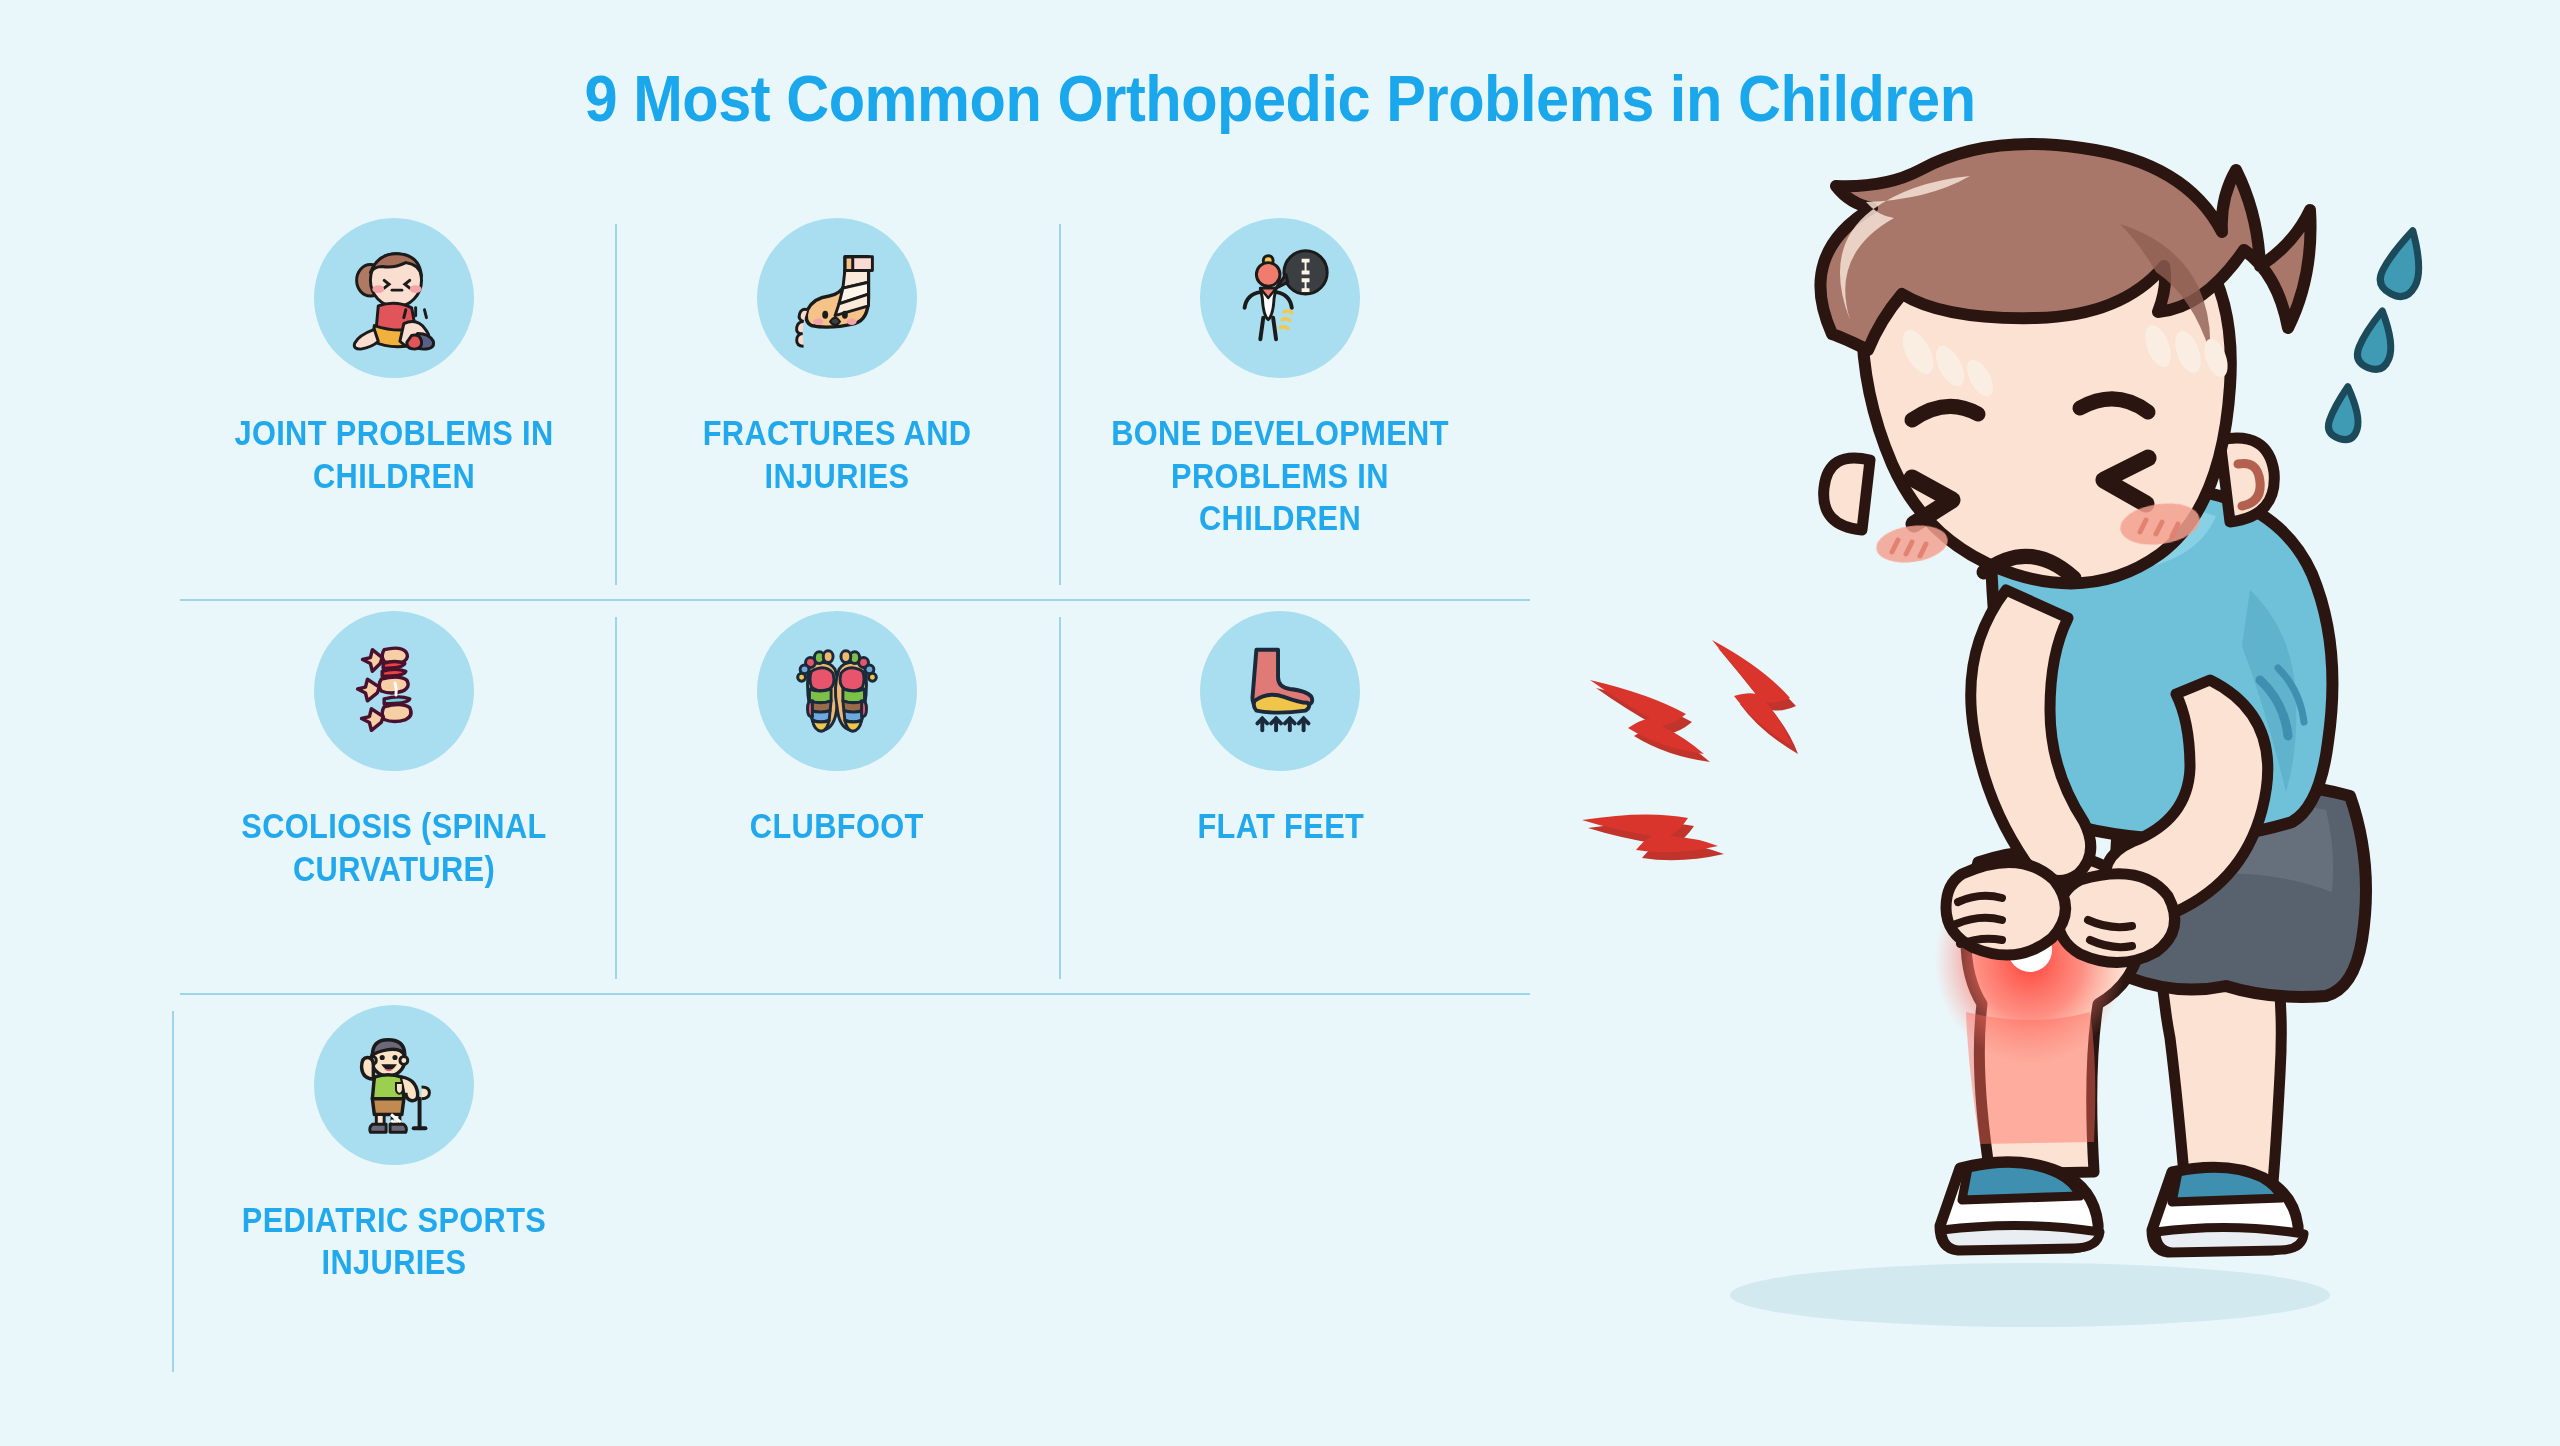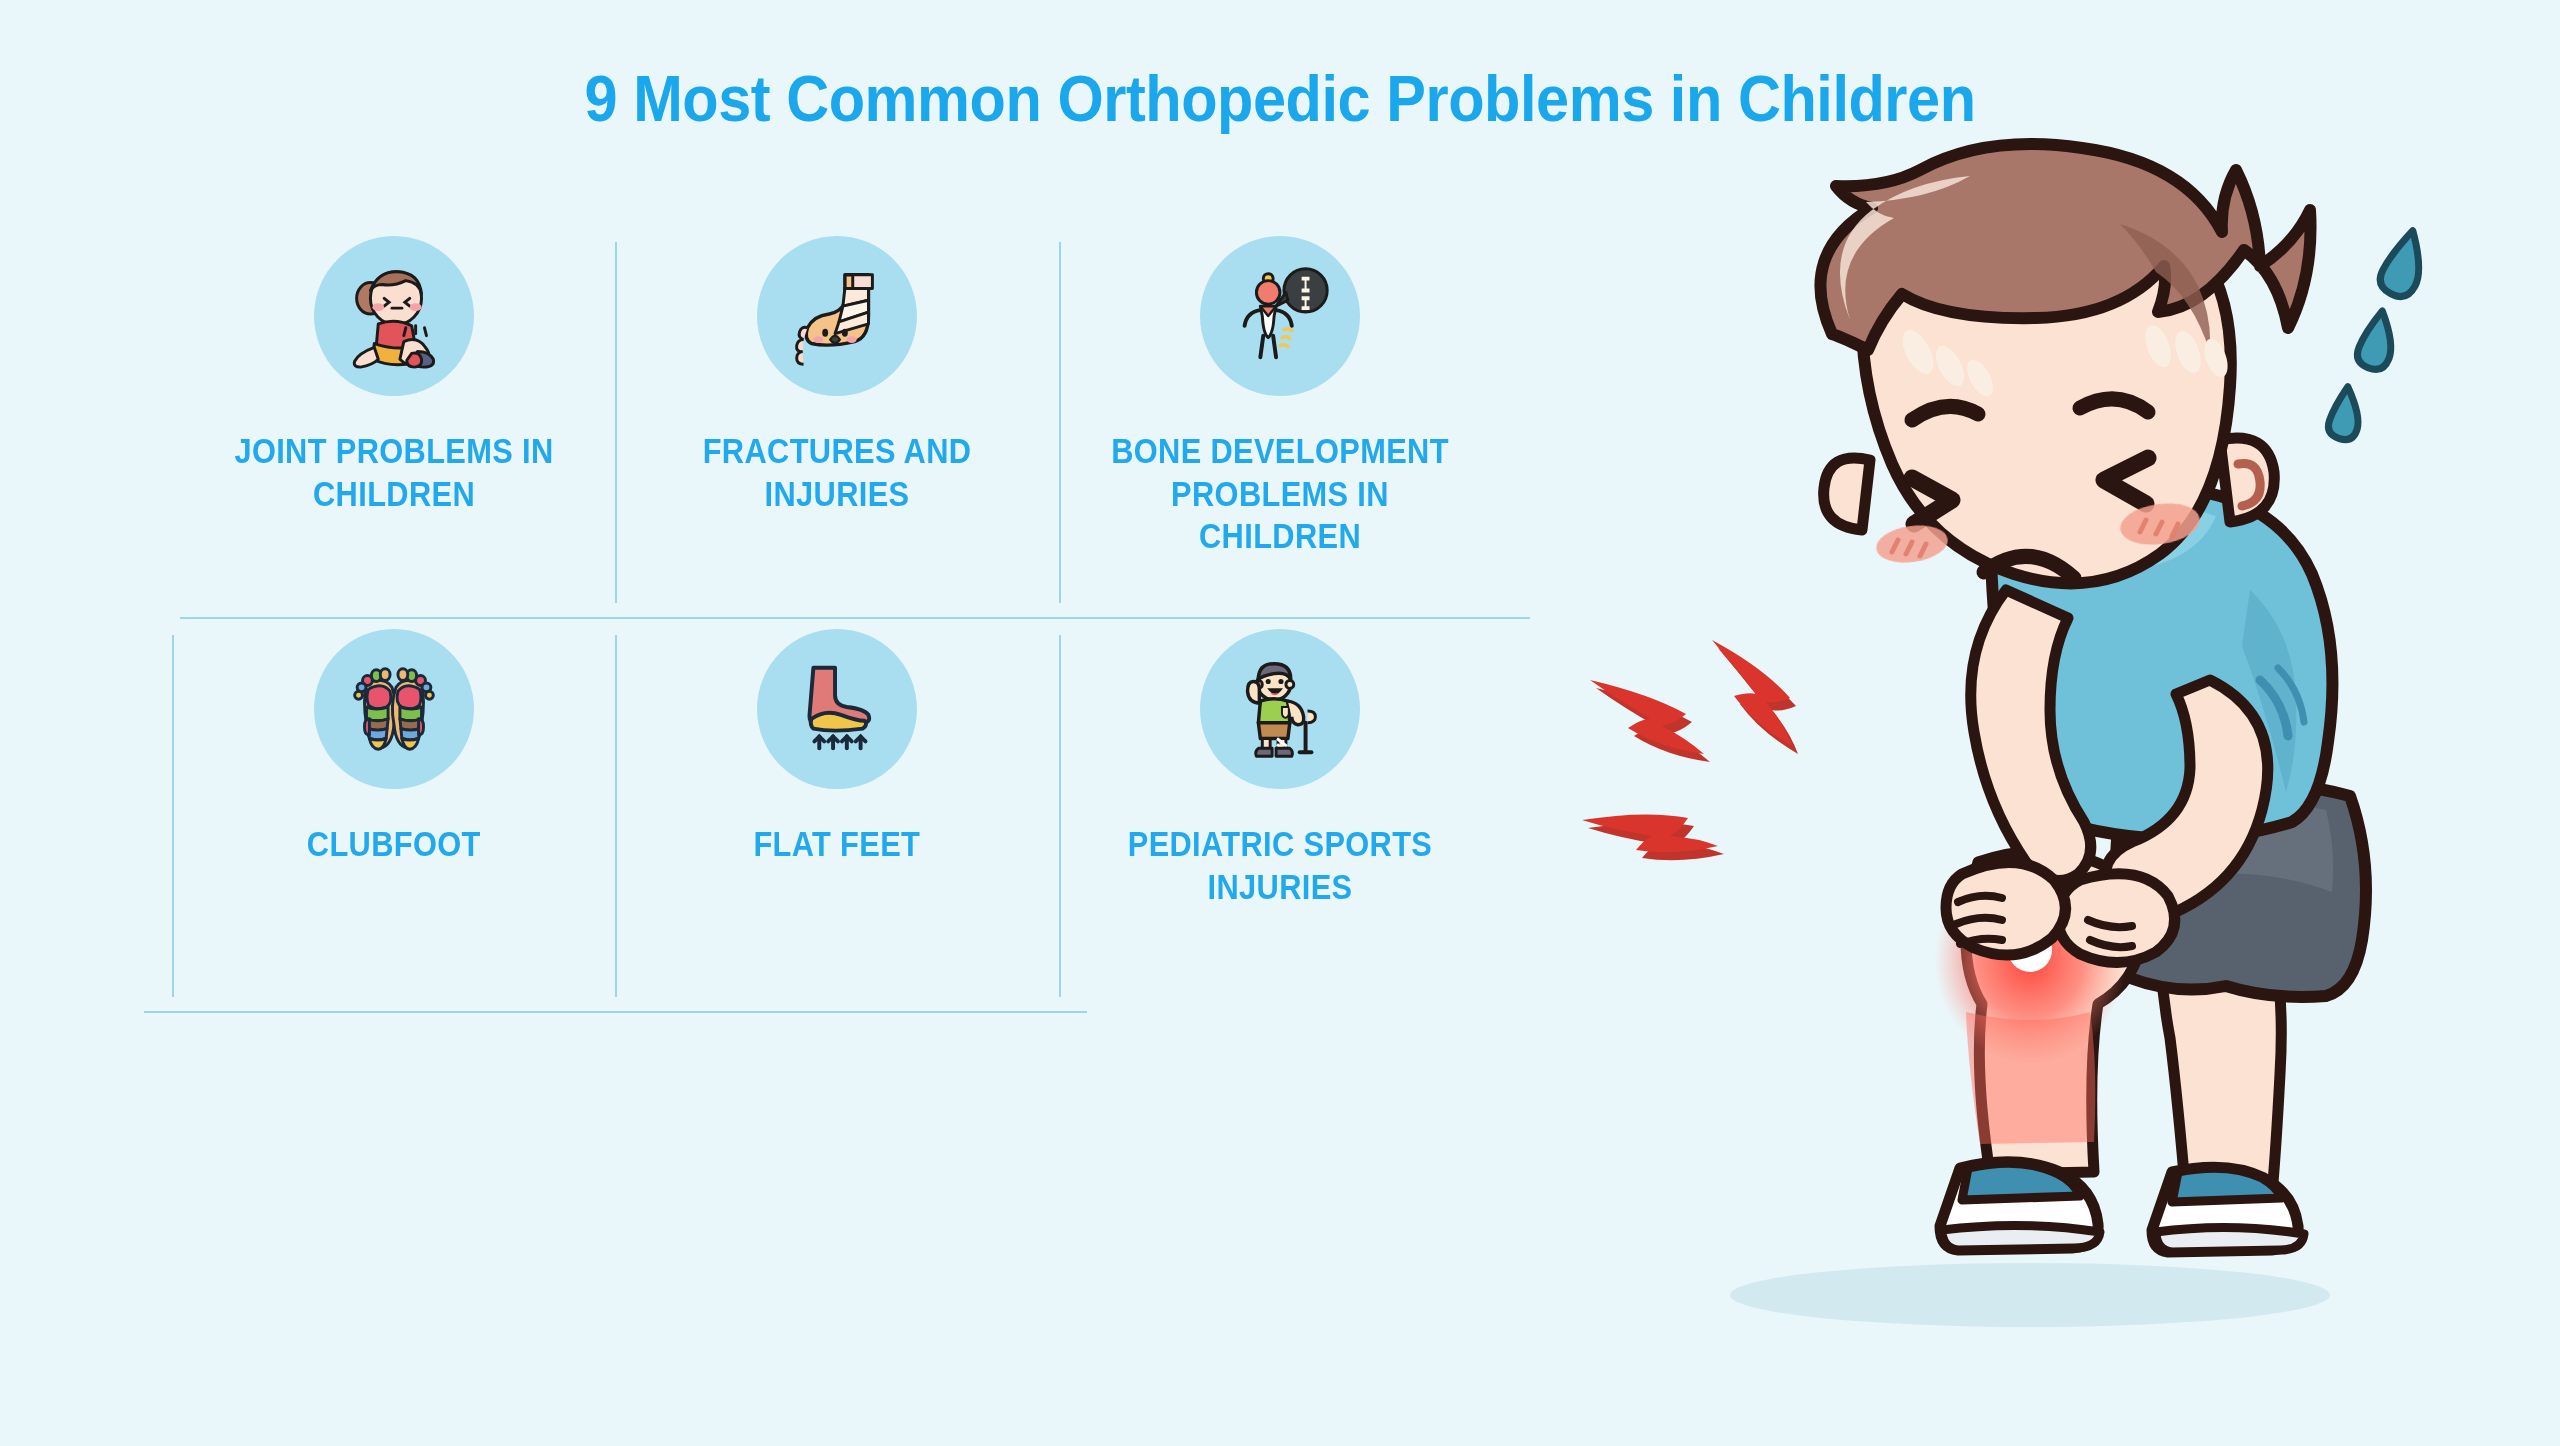--- a/index.html
+++ b/index.html
@@ -36,21 +36,21 @@
     color: #1aa7ec;
     font-family: "Liberation Sans Narrow", "Liberation Sans", sans-serif;
     transform: scaleX(0.93);
     transform-origin: center top;
     white-space: nowrap;
   }
 
   
   #grid {
     position: absolute;
-    top: 226px;
+    top: 208px;
     left: 172px;
     width: 1330px;
     height: 1180px;
     display: grid;
     grid-template-columns: repeat(3, 1fr);
     grid-template-rows: repeat(3, 1fr);
   }
 
   .cell {
     position: relative;
@@ -216,20 +216,45 @@
           <line x1="53" y1="80" x2="56" y2="102" stroke="#1b1b1b" stroke-width="4" stroke-linecap="round"></line>
 
           <path d="M64 74 q5 -2 8 1" fill="none" stroke="#f5c84c" stroke-width="3.5" stroke-linecap="round"></path>
           <path d="M62 82 q5 -2 8 1" fill="none" stroke="#f5c84c" stroke-width="3.5" stroke-linecap="round"></path>
           <path d="M60 90 q5 -2 8 1" fill="none" stroke="#f5c84c" stroke-width="3.5" stroke-linecap="round"></path>
         </svg>
       </div>
       <div class="cell-label">BONE DEVELOPMENT PROBLEMS IN CHILDREN</div>
     </div>
 
+    <div class="cell hdiv hdiv-start">
+      <div class="icon-circle">
+        <svg viewBox="0 0 120 120" width="118" height="118">
+          <g stroke="#4a1030" stroke-width="3.5" stroke-linejoin="round">
+
+            <path d="M50 18 q16 -4 22 2 q4 6 -2 10 q-10 4 -20 0 q-4 -6 0 -12 Z" fill="#f7cfa5"></path>
+
+            <path d="M48 26 l-10 -8 l-2 8 l-8 2 l8 4 l2 8 l8 -8 Z" fill="#f7cfa5"></path>
+
+            <path d="M49 32 q12 -4 22 0 q-2 5 -22 5 Z" fill="#e8453c"></path>
+            <path d="M48 40 q14 -4 24 0 q-2 5 -24 5 Z" fill="#e8453c"></path>
+
+            <path d="M47 48 q18 -5 26 1 q4 7 -4 11 q-12 4 -22 0 q-4 -6 0 -12 Z" fill="#f7cfa5"></path>
+            <path d="M45 56 l-12 -8 l-2 8 l-8 2 l8 4 l2 8 l10 -8 Z" fill="#f7cfa5"></path>
+
+            <path d="M50 68 q16 -4 26 0 q-2 5 -26 5 Z" fill="#6fd3d8"></path>
+
+            <path d="M50 76 q18 -5 26 1 q4 8 -4 12 q-12 4 -22 0 q-4 -7 0 -13 Z" fill="#f7cfa5"></path>
+            <path d="M49 86 l-12 -8 l-2 8 l-8 2 l8 4 l2 8 l10 -8 Z" fill="#f7cfa5"></path>
+          </g>
+          <path d="M61 52 q2 6 1 12" fill="none" stroke="#ffffff" stroke-width="3" stroke-linecap="round"></path>
+        </svg>
+      </div>
+      <div class="cell-label">SCOLIOSIS (SPINAL CURVATURE)</div>
+    </div>
 
     <div class="cell vdiv hdiv hdiv-end">
       <div class="icon-circle">
         <svg viewBox="0 0 120 120" width="118" height="118">
           <g stroke="#1b2a3a" stroke-width="3" stroke-linejoin="round">
 
             <path d="M32 34 q18 -8 26 4 q6 18 2 38 q-2 22 -14 24 q-12 -2 -14 -24 q-4 -24 0 -42 Z" fill="#f0b86e"></path>
             <path d="M34 40 q14 -8 22 2 q3 12 -4 16 q-12 4 -18 -2 q-3 -9 0 -16 Z" fill="#e8546c"></path>
             <path d="M32 58 q10 4 22 0 l0 12 q-11 4 -22 0 Z" fill="#7cc04a"></path>
             <path d="M33 70 q10 4 21 0 l-1 10 q-10 3 -19 0 Z" fill="#9a6b4a"></path>

